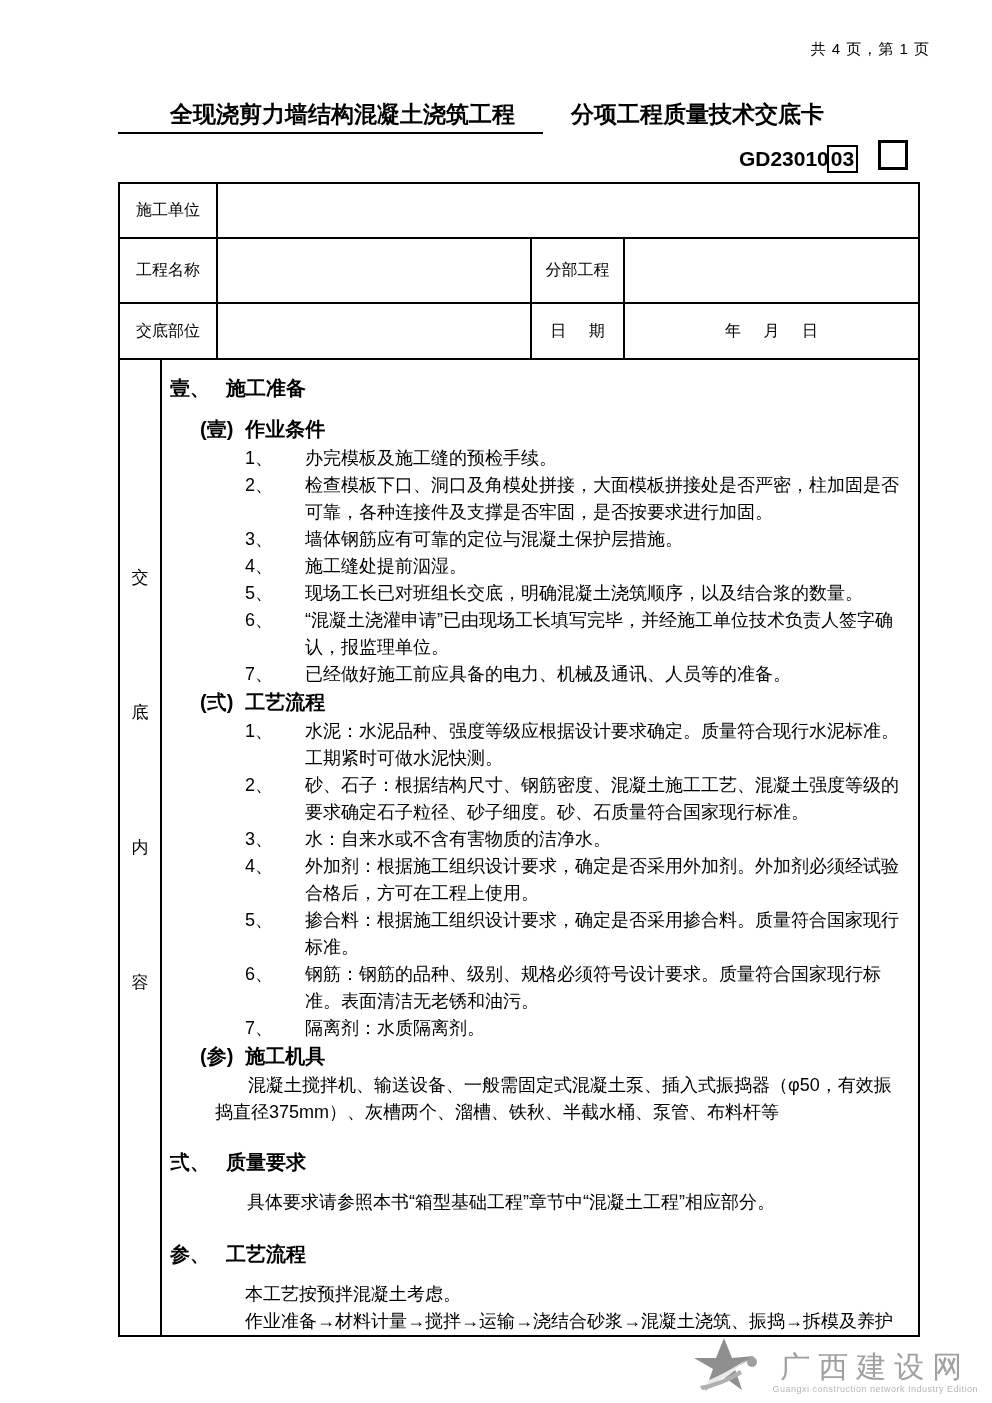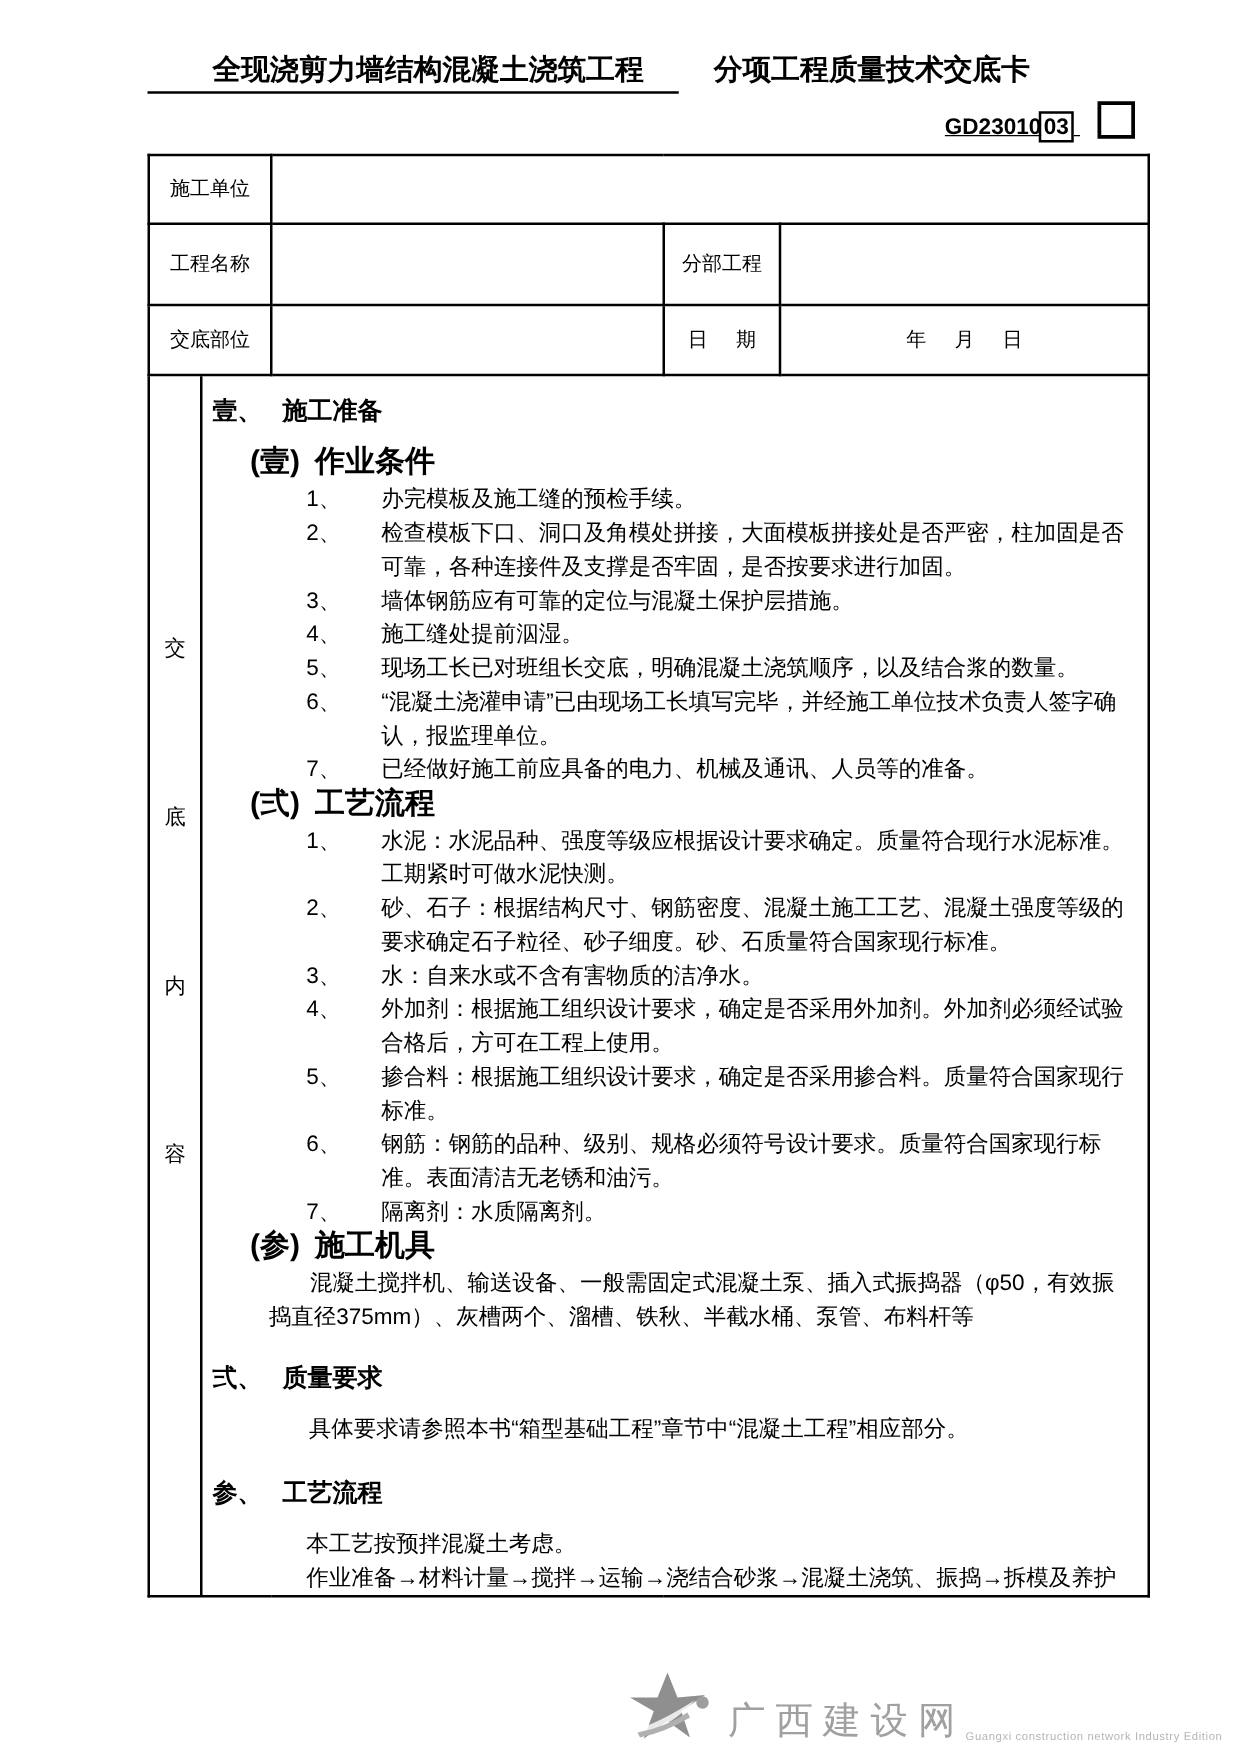--- a/index.html
+++ b/index.html
@@ -6,63 +6,64 @@
   html,body { background:#ffffff; }
   body { font-family:"Liberation Sans","DejaVu Sans",sans-serif; color:#000; }
   .page { position:relative; width:992px; height:1403px; background:#fff; overflow:hidden; }
 
   .page-info { padding-top:40px; padding-right:62px; text-align:right; font-size:15px; letter-spacing:1px; }
 
   .title-line { margin-top:40px; padding-left:118px; padding-right:60px; display:flex; align-items:flex-start; font-size:23px; font-weight:bold; white-space:nowrap; }
   .title-underlined { border-bottom:2px solid #000; padding:0 28px 2px 52px; }
   .title-rest { margin-left:28px; padding-bottom:2px; }
 
-  .code-line { margin-top:6px; padding-right:84px; text-align:right; font-size:18px; font-weight:bold; height:42px;text-decoration:underline; }
+  .code-line { margin-top:6px; padding-right:84px; text-align:right; font-size:21px; font-weight:bold; height:42px; }
   .code-boxed { display:inline-block; border:2px solid #000; padding:0 2px; margin-left:-2px; }
   .code-checkbox { display:inline-block; width:30px; height:30px; border:3px solid #000; margin-left:14px; vertical-align:-4px; }
 
   table.info-table { margin-left:118px; width:800px; border-collapse:collapse; table-layout:fixed; }
   table.info-table td { border:2px solid #000; font-size:16px; vertical-align:middle; }
   td.lbl { text-align:center; }
   td.datespaced { word-spacing:18px; text-align:center; }
   tr.r1 td { height:55px; }
   tr.r2 td { height:65px; }
   tr.r3 td { height:56px; }
 
   .content-cell { padding:0 !important; height:964px; vertical-align:top !important; }
   .content-flex { display:flex; height:100%; }
   .vertical-label { width:42px; border-right:2px solid #000; display:flex; flex-direction:column; align-items:center; padding-top:206px; gap:112px; font-size:17px; }
   .content-body { flex:1; padding:14px 8px 0 8px; font-size:18px; line-height:27px; }
 
   .sec-h { font-size:20px; font-weight:bold; line-height:28px; margin-bottom:13px; white-space:nowrap; }
   .sec-h .sec-no { margin-right:16px; }
-  .sub-h { font-size:24px; font-weight:bold; line-height:28px; margin-left:30px; margin-bottom:2px; white-space:nowrap; }
+  .sub-h { font-size:20px; font-weight:bold; line-height:28px; margin-left:30px; margin-bottom:2px; white-space:nowrap; }
   .sub-h .sub-no { margin-right:12px; }
   .olist { margin-left:75px; }
   .oitem { display:flex; }
   .oitem .num { width:60px; flex:0 0 60px; }
   .oitem .txt { flex:1; padding-right:4px; }
   .tools-para { margin-left:45px; text-indent:33px; padding-right:4px; }
   .sec2-para { margin-left:77px; margin-top:10px; }
   .sec-h.mt2 { margin-top:22px; }
   .sec-h.mt3 { margin-top:24px; }
   .flow-p { margin-left:75px; }
   .flow-p.first { margin-top:10px; }
 
   .watermark { position:absolute; right:14px; top:1336px; display:flex; align-items:flex-end; color:#a8a8a8; }
   .wm-star { width:78px; height:58px; margin-right:6px; }
-  .wm-textblock { display:flex; flex-direction:row; align-items:flex-end; }
+  .wm-textblock { display:flex; flex-direction:column; align-items:center; }
   .wm-name { font-size:30px; letter-spacing:8px; color:#a0a0a0; line-height:34px; white-space:nowrap; }
   .wm-sub { font-size:9px; color:#b5b5b5; letter-spacing:0.5px; white-space:nowrap; }
 </style>
 </head>
 <body>
 
 <div class="page">
 
+  <div class="page-info">共 4 页，第 1 页</div>
 
   <div class="title-line">
     <span class="title-underlined">全现浇剪力墙结构混凝土浇筑工程</span>
     <span class="title-rest">分项工程质量技术交底卡</span>
   </div>
 
   <div class="code-line">
     <span>GD23010</span><span class="code-boxed">03</span>
     <span class="code-checkbox"></span>
   </div>

